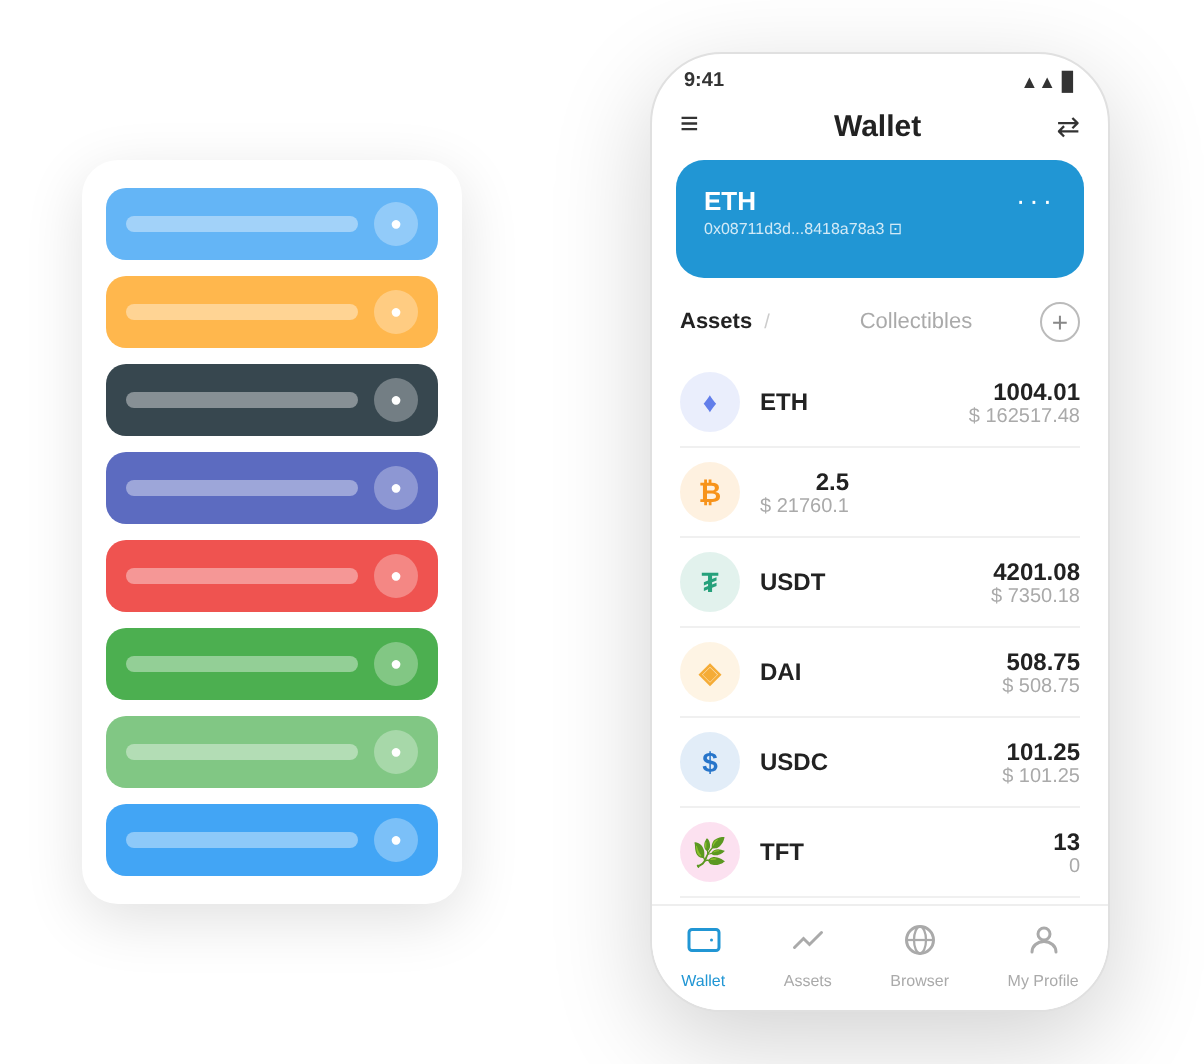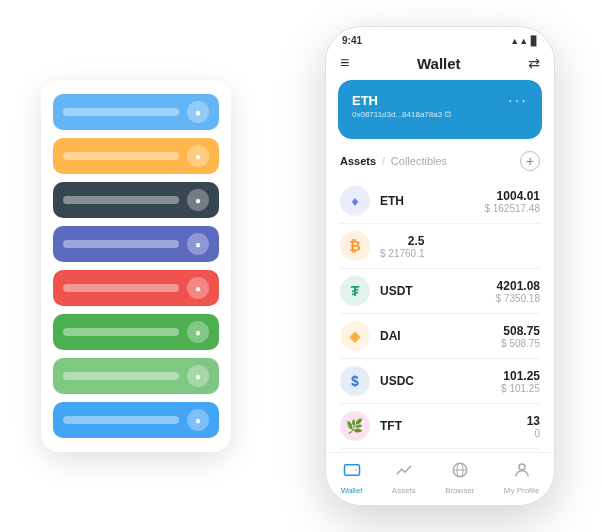--- a/index.html
+++ b/index.html
@@ -194,20 +194,21 @@
       font-weight: 700;
     }
 
     .assets-tab-divider {
       color: #ccc;
       font-size: 10px;
     }
 
     .assets-tab-inactive {
       color: #aaa;
+      margin-left: 39px;
     }
 
     .assets-add {
       width: 20px;
       height: 20px;
       border-radius: 50%;
       border: 1.5px solid #bbb;
       display: flex;
       align-items: center;
       justify-content: center;

